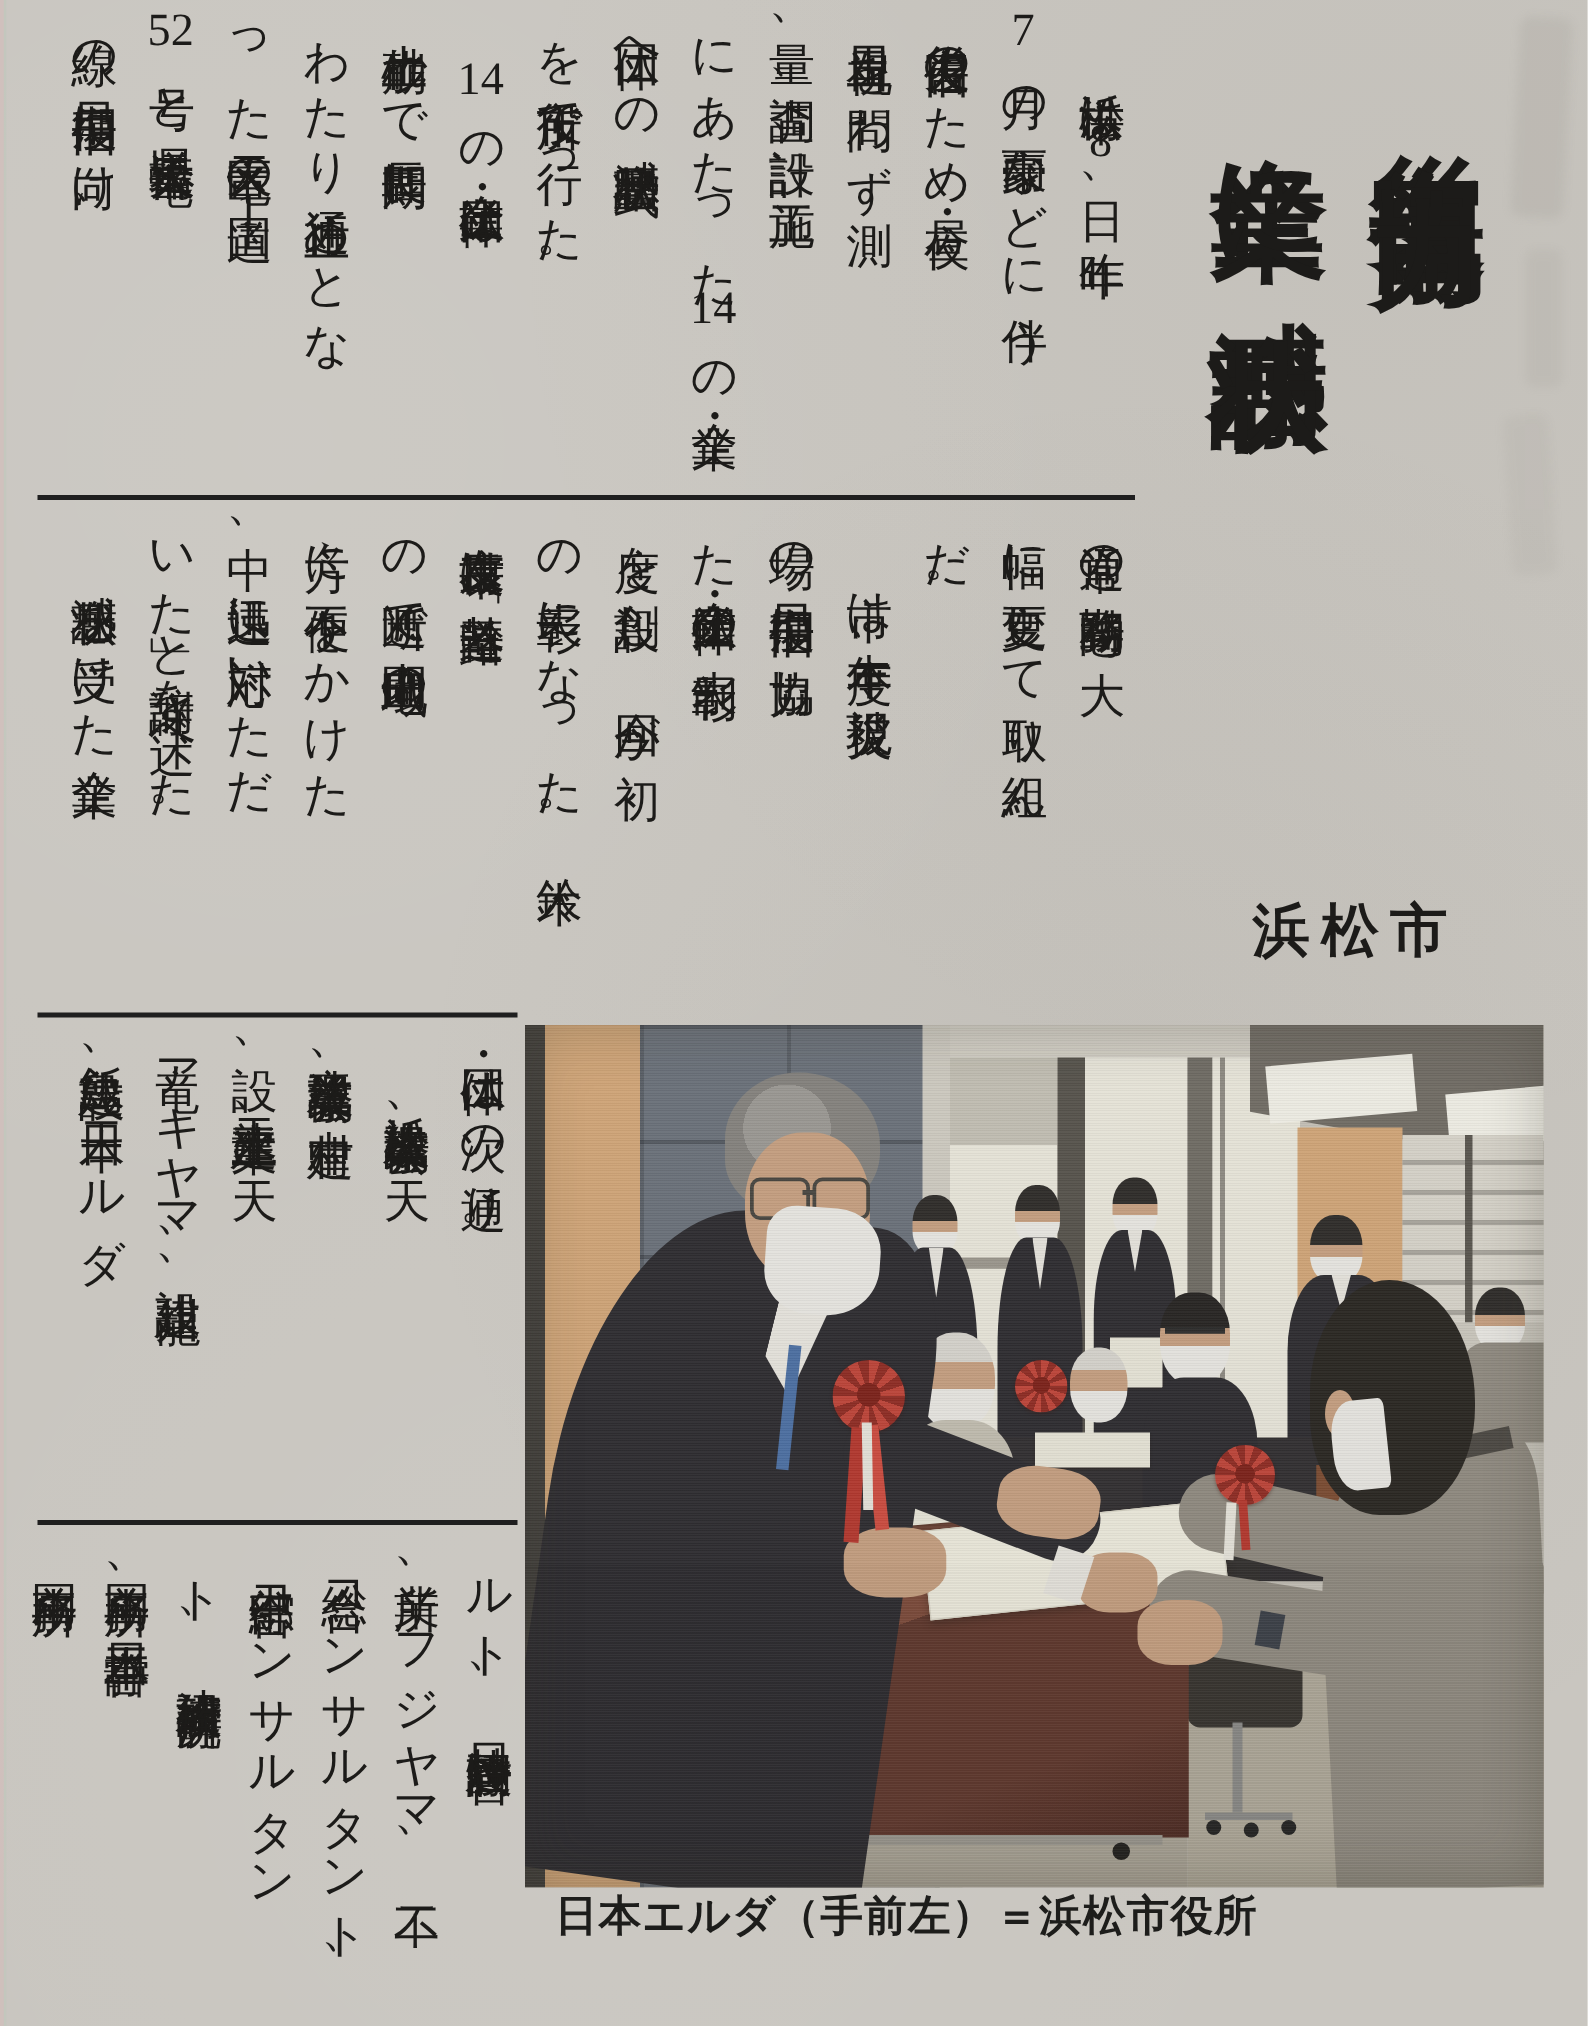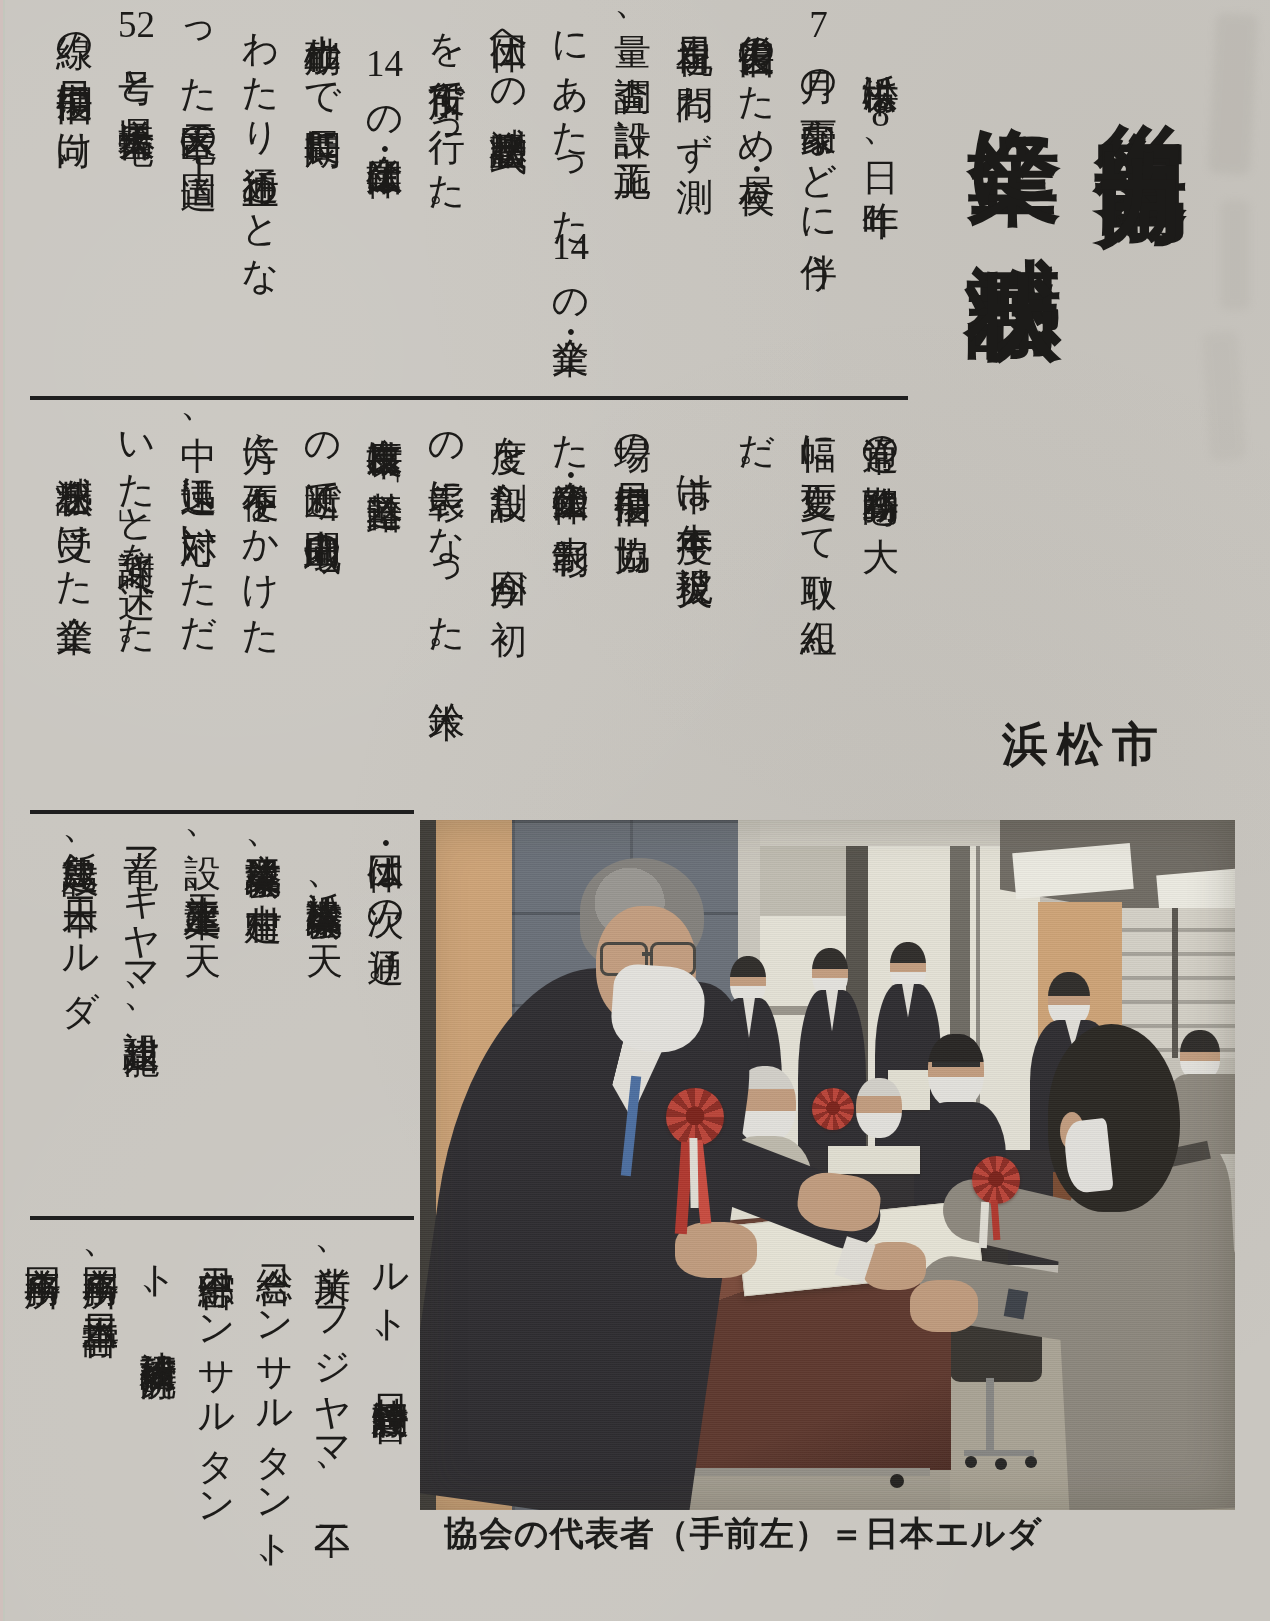--- a/index.html
+++ b/index.html
@@ -259,16 +259,16 @@
     <div class="abs" style="left:258px;top:322px;width:12px;height:92px;background:#b5352c;transform:rotate(4deg);"></div>
     <div class="abs" style="left:276px;top:320px;width:11px;height:84px;background:#cf4a3e;transform:rotate(-6deg);"></div>
     <div class="abs" style="left:270px;top:318px;width:8px;height:70px;background:#e8e6dd;transform:rotate(-1deg);"></div>
 
     <div class="abs rosette" style="left:552px;top:336px;width:48px;height:48px;"></div>
     <div class="abs" style="left:560px;top:382px;width:8px;height:46px;background:#e8e6dd;transform:rotate(3deg);"></div>
     <div class="abs" style="left:572px;top:380px;width:7px;height:40px;background:#b5352c;transform:rotate(-4deg);"></div>
   </div>
 
   <div class="caption">
-    <div>協会の代表者（手前左）＝日本エルダ</div>
+    <div>日本エルダ（手前左）＝浜松市役所</div>
   </div>
 
 </div>
 
 </body></html>

